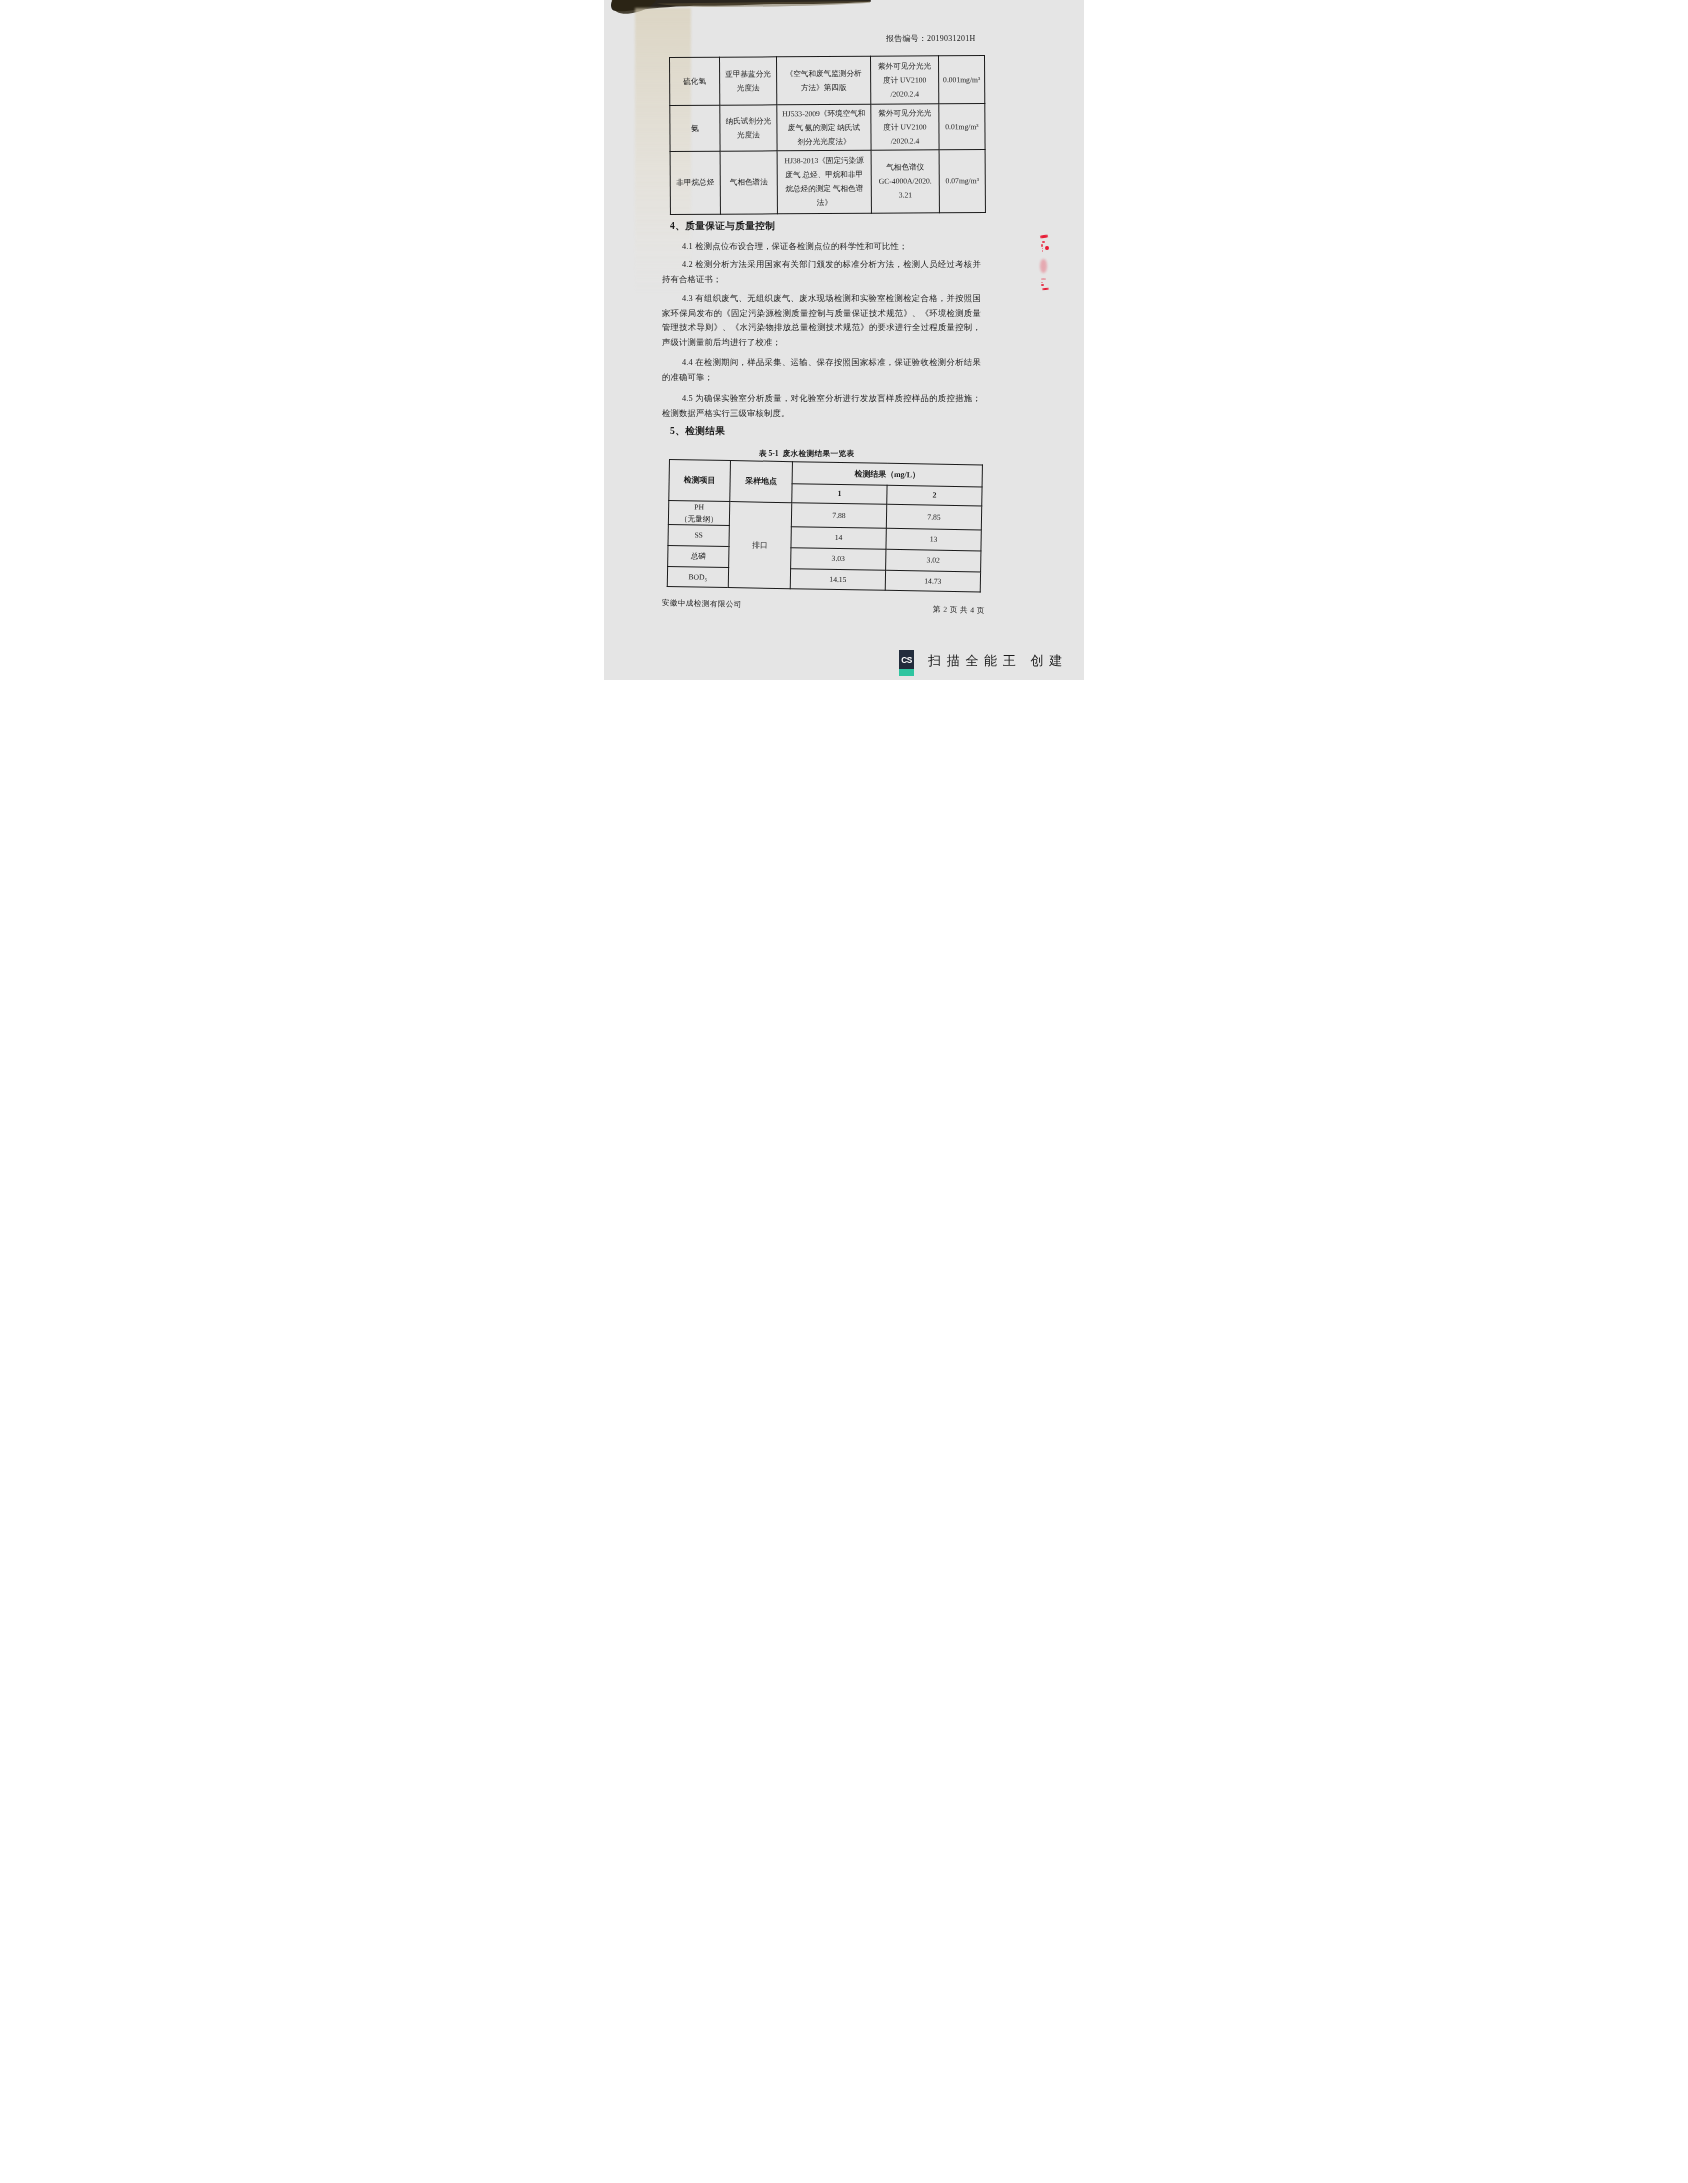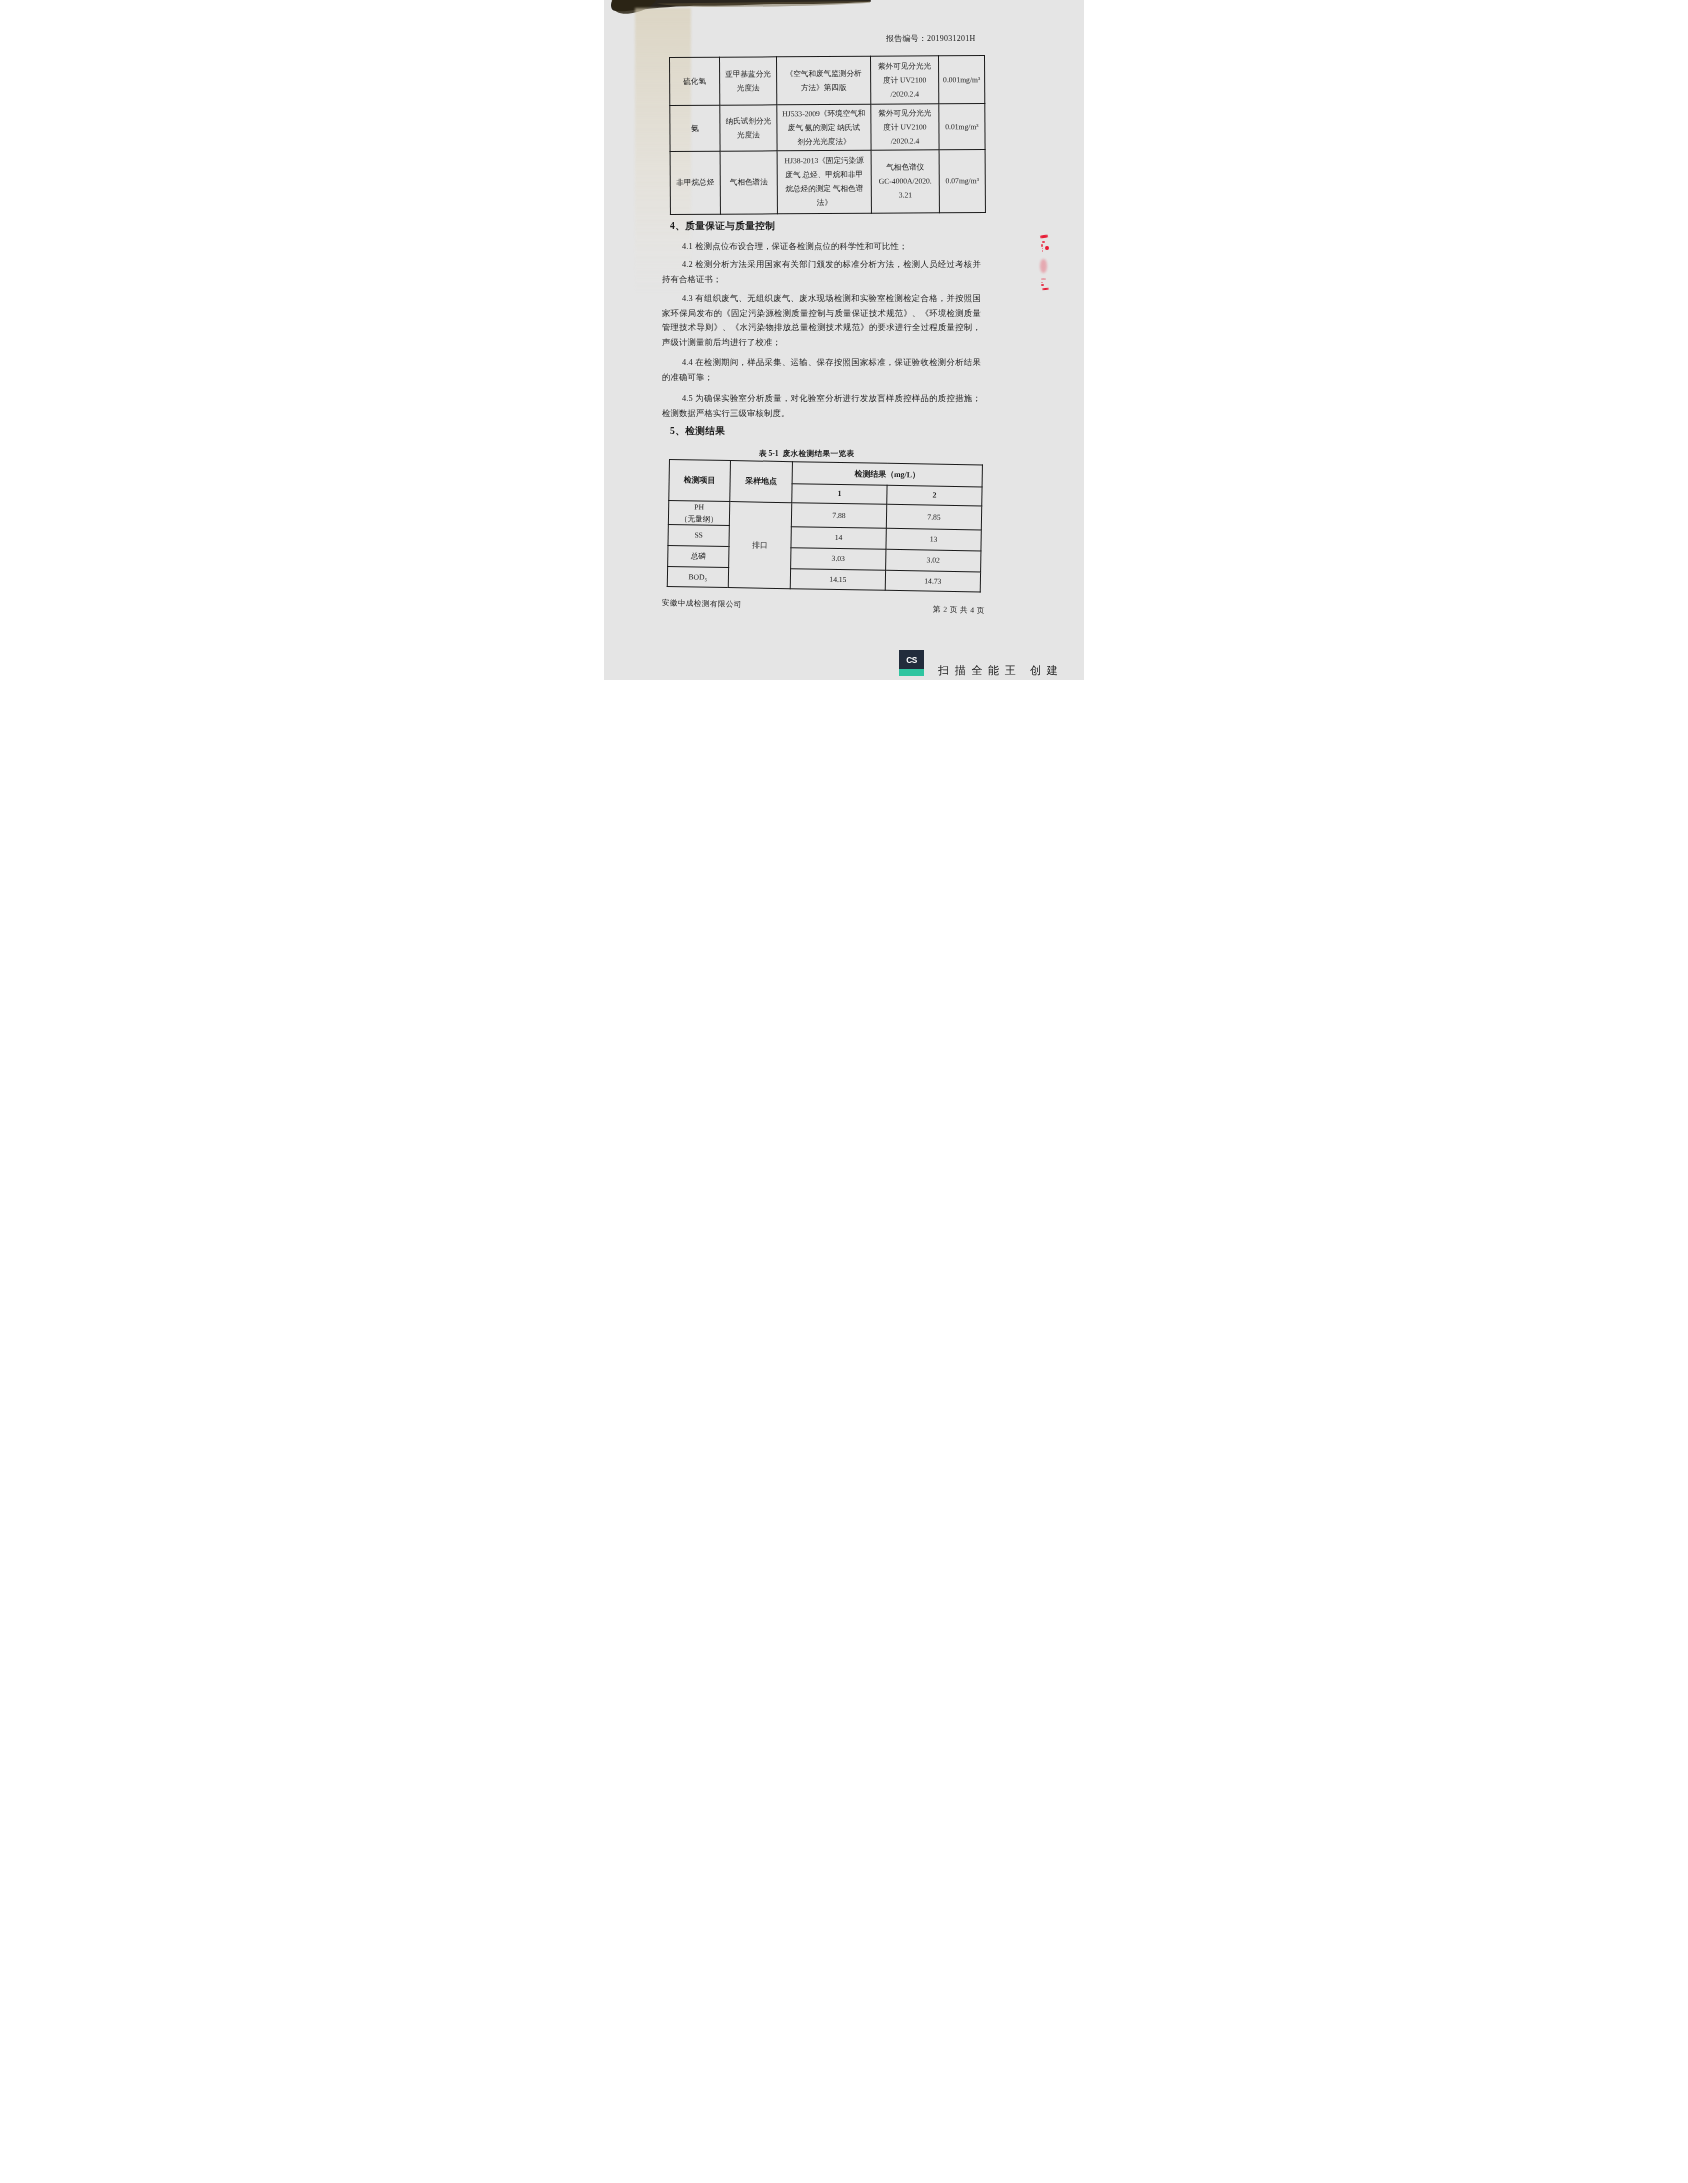--- a/index.html
+++ b/index.html
@@ -36,26 +36,26 @@
   .para{position:absolute;left:58px;width:319px;font-size:8.3px;line-height:14.6px;
         text-align:justify;text-indent:2.4em;letter-spacing:0.2px;}
   .caption{position:absolute;left:155px;top:449px;font-size:7.6px;font-weight:bold;}
   .caption .cap-title{margin-left:4px;letter-spacing:0.4px;}
   
   .footer{position:absolute;left:58px;top:598px;width:323px;display:flex;
           justify-content:space-between;align-items:flex-start;font-size:7.6px;
           transform:rotate(1.4deg);transform-origin:left top;letter-spacing:0.4px;}
   
   .wm{position:absolute;left:295px;top:650px;display:flex;align-items:flex-start;}
-  .wm-logo{width:25px;height:26px;display:flex;flex-direction:column;}
+  .wm-logo{width:15px;height:26px;display:flex;flex-direction:column;}
   .wm-logo .cs{height:19px;display:flex;align-items:center;justify-content:center;
                color:#ffffff;font-family:"Liberation Sans","DejaVu Sans",sans-serif;
                font-weight:bold;font-size:8.3px;letter-spacing:-0.4px;}
   .wm-logo .bar{height:7px;}
-  .wm-text{margin-left:14px;margin-top:13px;font-size:11px;letter-spacing:5.7px;white-space:nowrap;}
+  .wm-text{margin-left:14px;margin-top:2px;font-size:13px;letter-spacing:5.7px;white-space:nowrap;}
 </style>
 </head>
 <body>
 
 <div class="page">
 
   <svg class="art-top" viewBox="0 0 640 34" preserveAspectRatio="none">
     <path d="M20,0 L612,0 L612,4 C560,7 500,10 430,9 C360,8 300,14 240,13 C180,12 120,18 80,22 C55,25 35,27 22,24 C15,20 14,8 20,0 Z" fill="#1a150d" opacity="0.92"></path>
     <path d="M20,0 L100,0 C90,14 70,26 45,30 C30,32 20,28 16,18 C14,10 16,3 20,0 Z" fill="#3a3category22" opacity="0"></path>
     <path d="M18,0 L120,0 C110,16 85,28 55,31 C35,32 22,26 18,14 Z" fill="#2b2414" opacity="0.85"></path>

